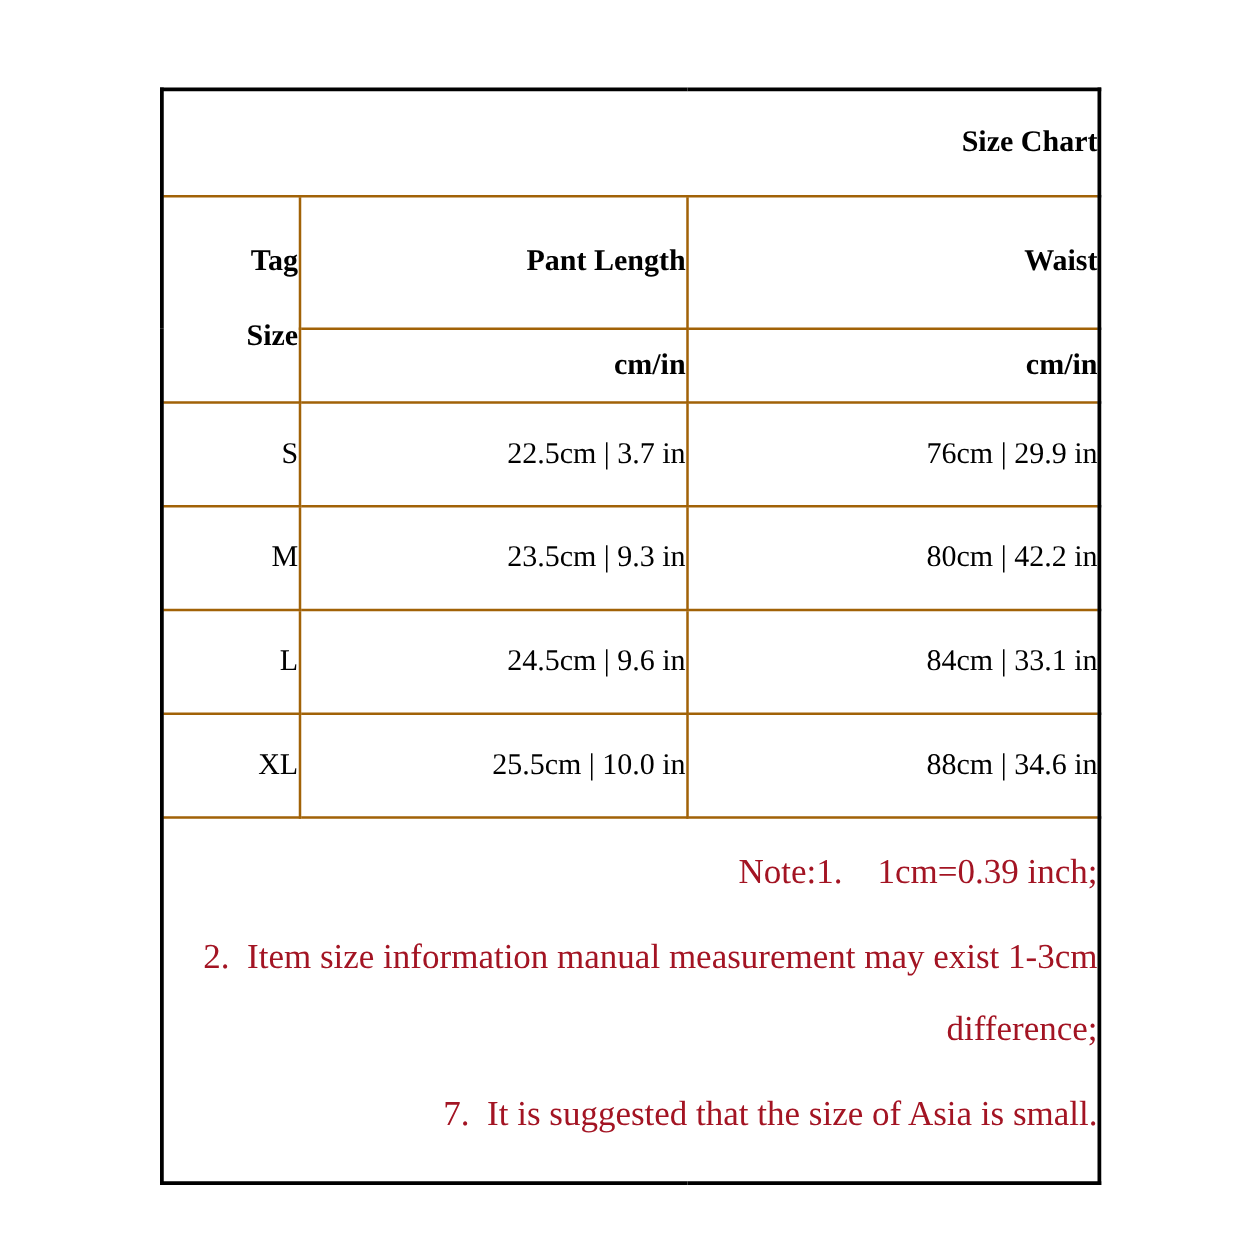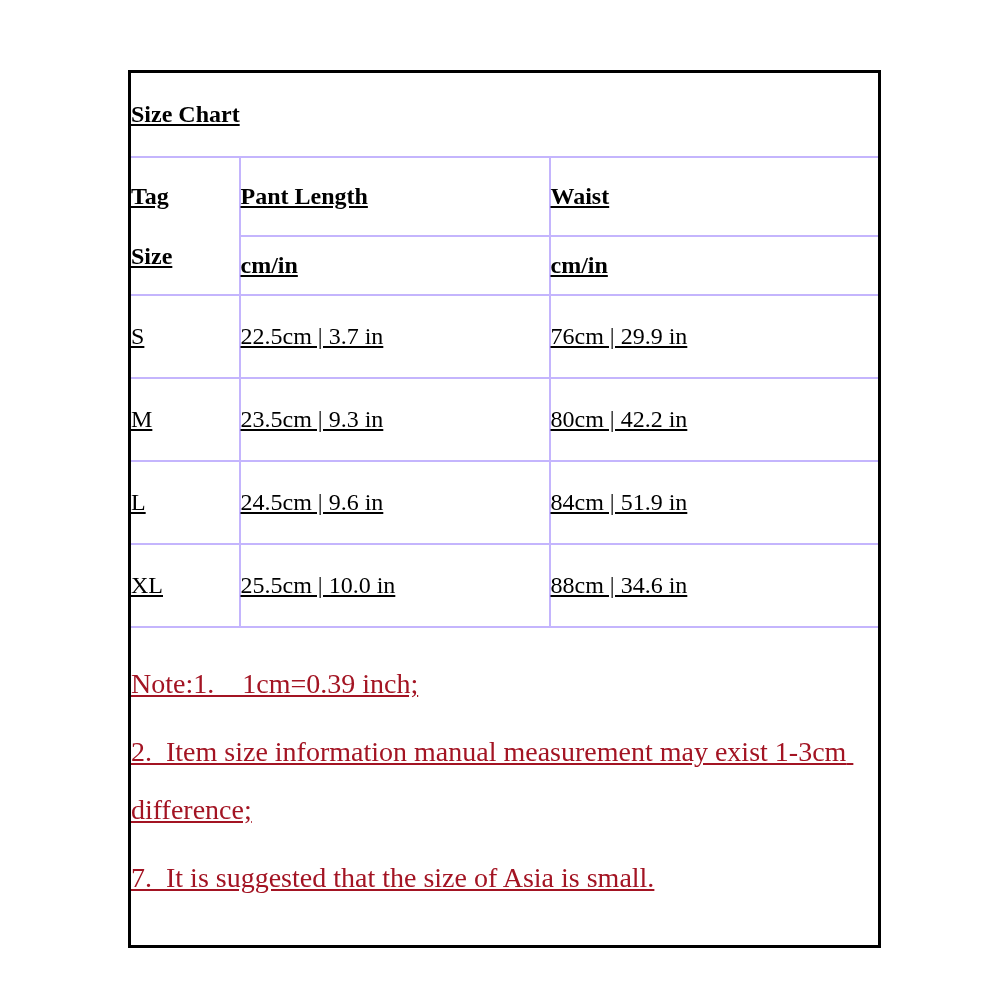--- a/index.html
+++ b/index.html
@@ -19,33 +19,32 @@
     position: absolute;
     left: 128px;
     top: 70px;
     width: 750px;
     height: 878px;
     border-collapse: collapse;
     border: 3px solid #000000;
     table-layout: fixed;
   }
   table.size-chart td {
-    border: 2px solid #c4b5fd;
-    text-align: left;
+    border: 2px solid #a16207;
+    text-align: right;
     vertical-align: middle;
     font-size: 24px;
     padding: 0;
-    text-decoration: underline;
   }
   col.c-tag   { width: 110px; }
   col.c-pant  { width: 310px; }
   col.c-waist { width: 330px; }
 
   tr.r-title { height: 85px; }
-  tr.r-head1 { height: 79px; }
+  tr.r-head1 { height: 106px; }
   tr.r-head2 { height: 59px; }
   tr.r-data  { height: 83px; }
 
   td.title-cell {
     font-size: 28px;
     font-weight: bold;
   }
   td.head-cell {
     font-weight: bold;
     margin-top: 20px;
@@ -105,21 +104,21 @@
 
     <tr class="r-data">
       <td>M</td>
       <td>23.5cm | 9.3 in</td>
       <td>80cm | 42.2 in</td>
     </tr>
 
     <tr class="r-data">
       <td>L</td>
       <td>24.5cm | 9.6 in</td>
-      <td>84cm | 51.9 in</td>
+      <td>84cm | 33.1 in</td>
     </tr>
 
     <tr class="r-data">
       <td>XL</td>
       <td>25.5cm | 10.0 in</td>
       <td>88cm | 34.6 in</td>
     </tr>
 
     <tr>
       <td class="notes-cell" colspan="3">

